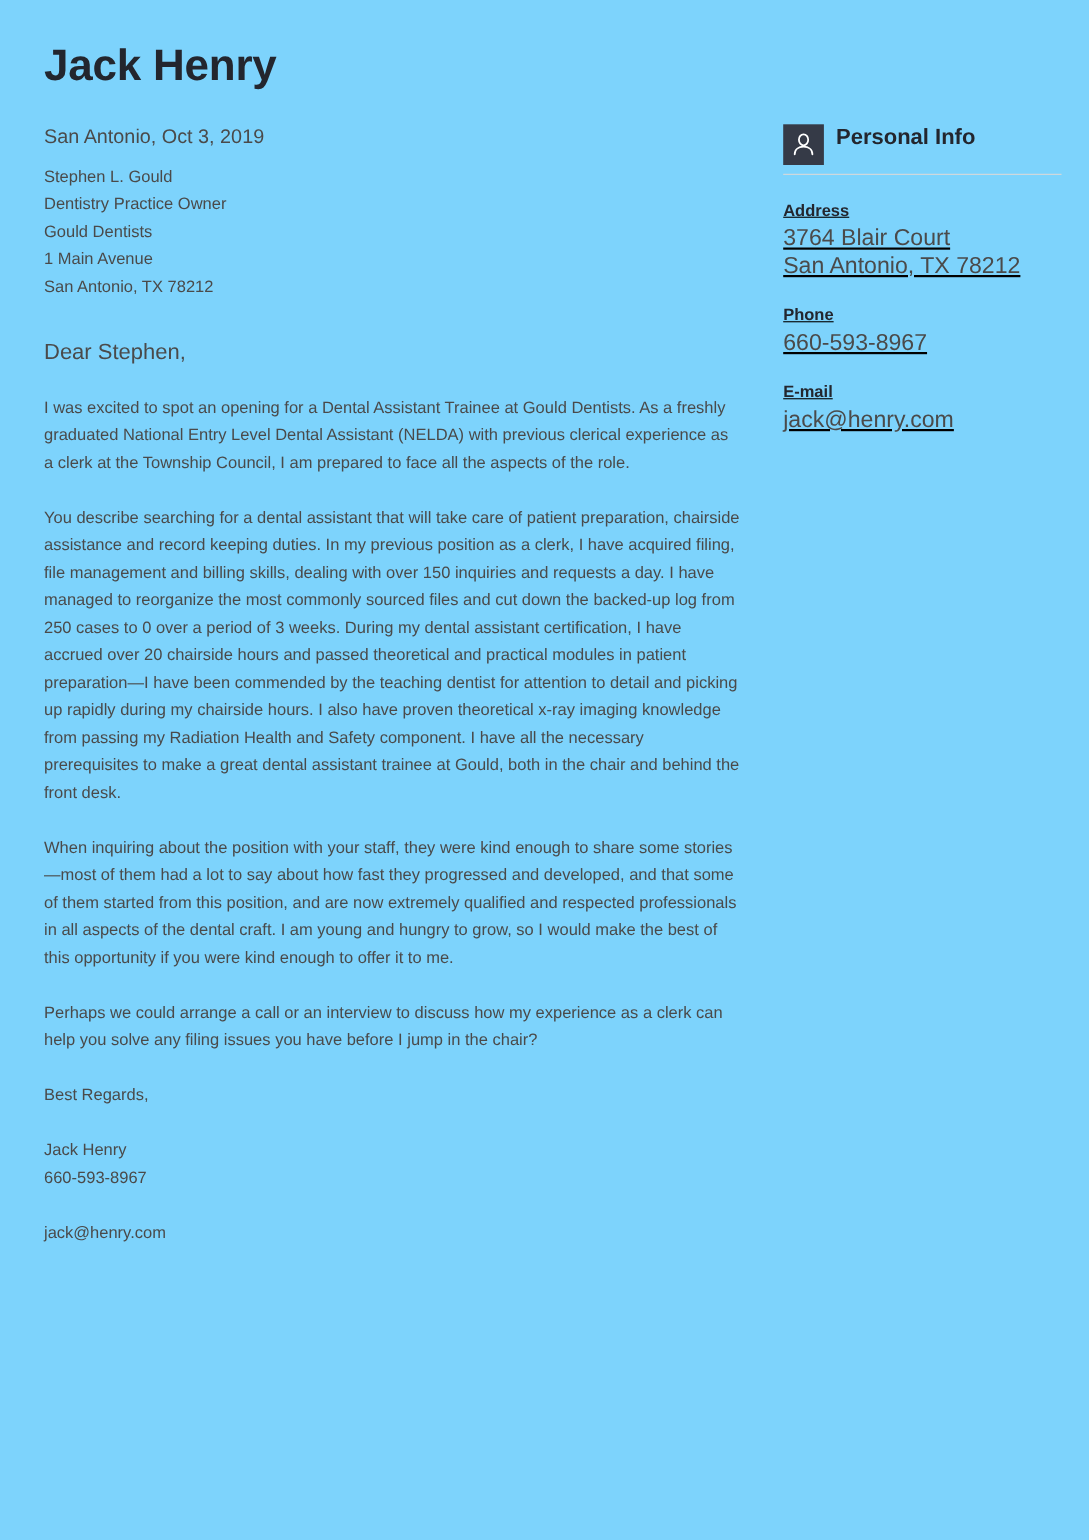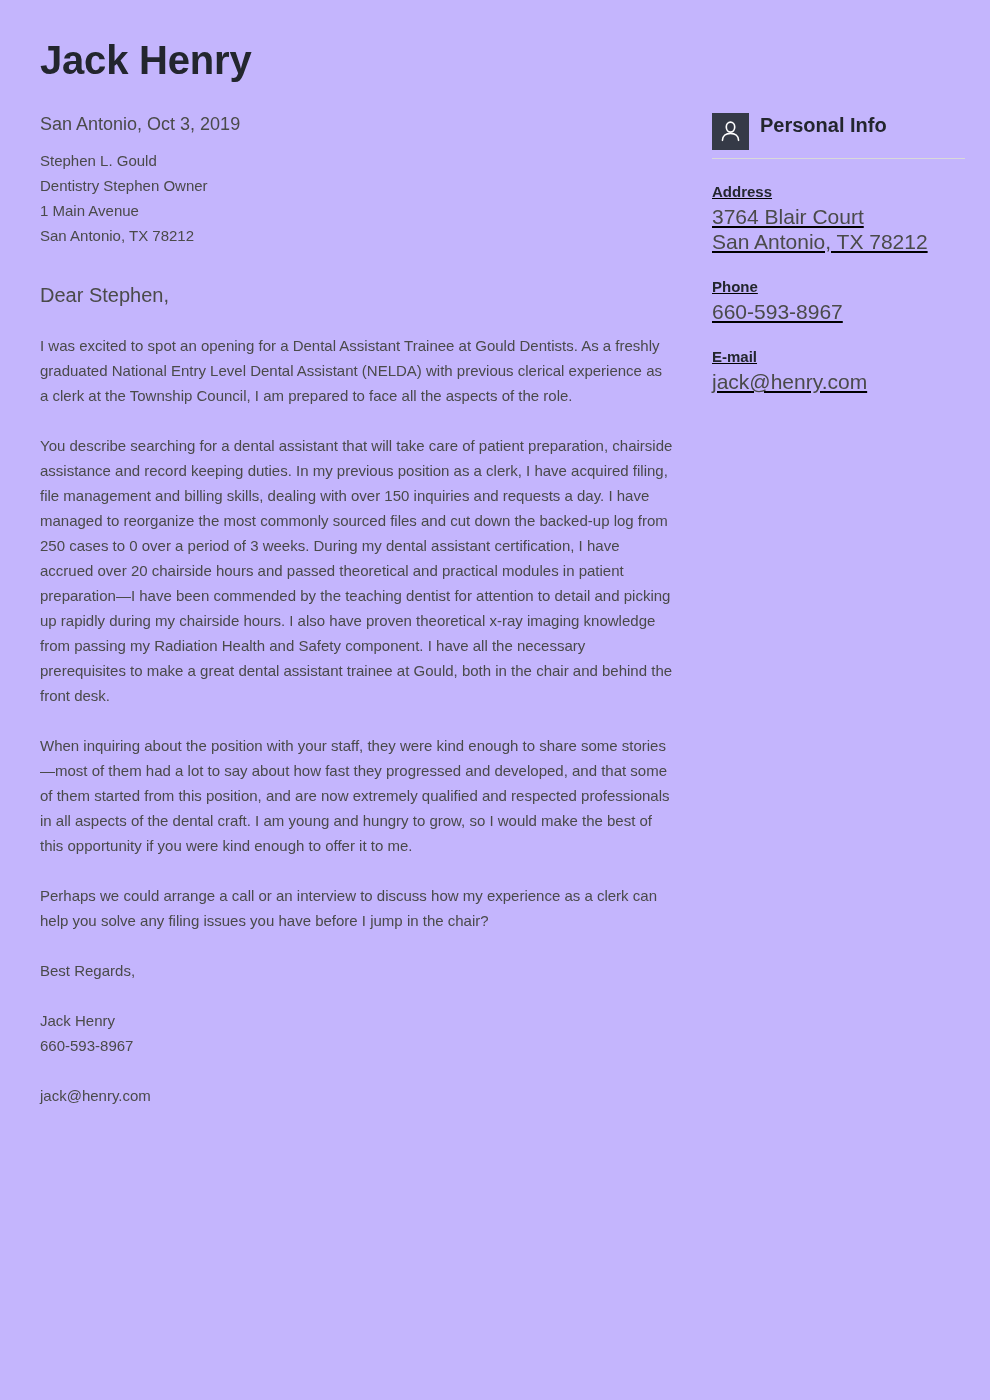--- a/index.html
+++ b/index.html
@@ -11,21 +11,21 @@
     width: 990px;
     height: 1400px;
     position: relative;
     font-family: "Liberation Sans", sans-serif;
     -webkit-font-smoothing: antialiased;
   }
   .page {
     position: relative;
     width: 990px;
     height: 1400px;
-    background: #c4b5fd;
+    background: #7dd3fc;
     overflow: hidden;
   }
 
   
   .letter-header {
     position: absolute;
     left: 40px;
     top: 36px;
     width: 640px;
   }
@@ -155,21 +155,22 @@
   <div class="letter-header">
     <h1 class="applicant-name">Jack Henry</h1>
   </div>
 
   <div class="letter-body">
 
     <p class="date-line">San Antonio, Oct 3, 2019</p>
 
     <div class="recipient-block">
       <p class="recipient-line">Stephen L. Gould</p>
-      <p class="recipient-line">Dentistry Stephen Owner</p>
+      <p class="recipient-line">Dentistry Practice Owner</p>
+      <p class="recipient-line">Gould Dentists</p>
       <p class="recipient-line">1 Main Avenue</p>
       <p class="recipient-line">San Antonio, TX 78212</p>
     </div>
 
     <p class="salutation">Dear Stephen,</p>
 
     <p class="letter-paragraph">I was excited to spot an opening for a Dental Assistant Trainee at Gould Dentists. As a freshly graduated National Entry Level Dental Assistant (NELDA) with previous clerical experience as a clerk at the Township Council, I am prepared to face all the aspects of the role.</p>
     <p class="letter-paragraph">You describe searching for a dental assistant that will take care of patient preparation, chairside assistance and record keeping duties. In my previous position as a clerk, I have acquired filing, file management and billing skills, dealing with over 150 inquiries and requests a day. I have managed to reorganize the most commonly sourced files and cut down the backed-up log from 250 cases to 0 over a period of 3 weeks. During my dental assistant certification, I have accrued over 20 chairside hours and passed theoretical and practical modules in patient preparation—I have been commended by the teaching dentist for attention to detail and picking up rapidly during my chairside hours. I also have proven theoretical x-ray imaging knowledge from passing my Radiation Health and Safety component. I have all the necessary prerequisites to make a great dental assistant trainee at Gould, both in the chair and behind the front desk.</p>
     <p class="letter-paragraph">When inquiring about the position with your staff, they were kind enough to share some stories—most of them had a lot to say about how fast they progressed and developed, and that some of them started from this position, and are now extremely qualified and respected professionals in all aspects of the dental craft. I am young and hungry to grow, so I would make the best of this opportunity if you were kind enough to offer it to me.</p>
     <p class="letter-paragraph">Perhaps we could arrange a call or an interview to discuss how my experience as a clerk can help you solve any filing issues you have before I jump in the chair?</p>

